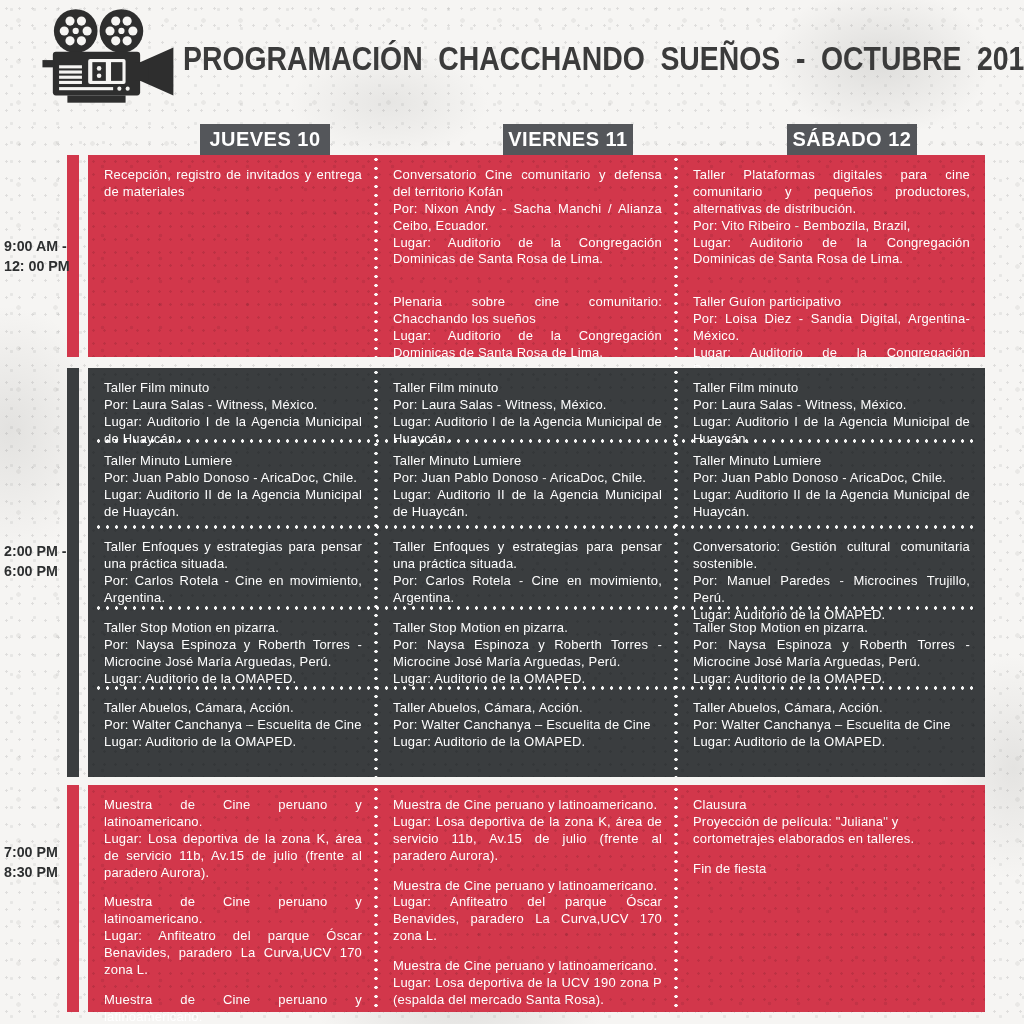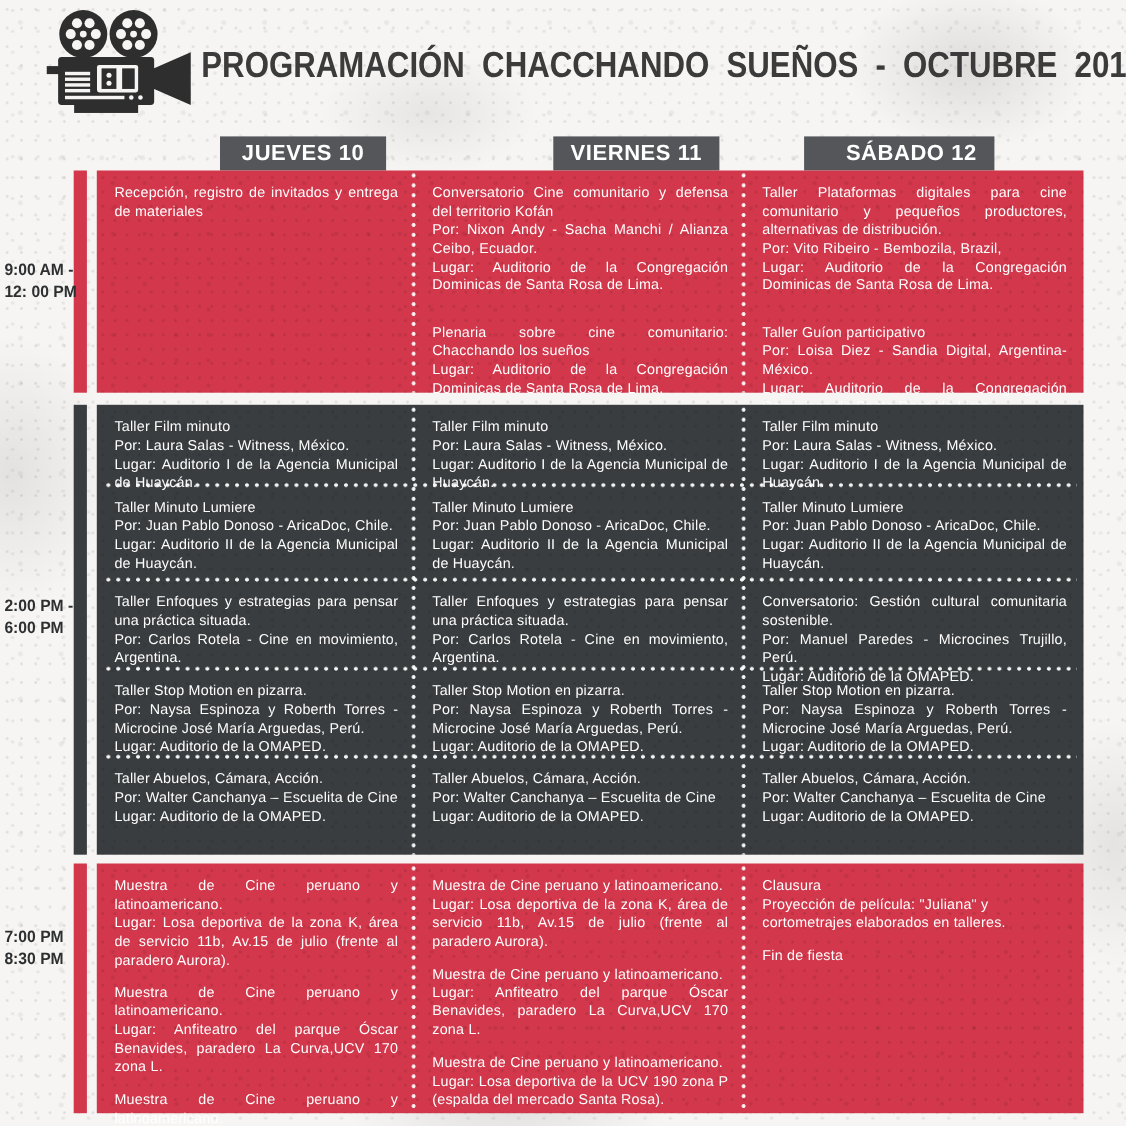--- a/index.html
+++ b/index.html
@@ -23,26 +23,26 @@
       radial-gradient(ellipse 120px 180px at 99% 75%, rgba(125,125,123,.15), transparent 62%);
   }
   .projector{position:absolute;left:42px;top:5px;width:136px;height:106px;}
   .title{
     position:absolute;left:183px;top:40px;margin:0;
     font-size:33px;font-weight:700;color:#3B3B3B;
     letter-spacing:0px;word-spacing:9px;white-space:nowrap;
     transform:scaleX(.86);transform-origin:left center;
   }
   .day-box{
-    position:absolute;top:124px;width:151px;height:31px;
+    position:absolute;top:124px;width:130px;height:31px;
     background:#54565A;color:#FFFFFF;
     font-weight:700;font-size:20px;line-height:31px;text-align:center;
     letter-spacing:.5px;
   }
-  #day-0{left:200px;} #day-1{left:476px;margin-left:27px;} #day-2{left:731px;padding-left:22px;}
+  #day-0{left:200px;} #day-1{left:476px;margin-left:27px;} #day-2{left:787px;}
   .sec{position:absolute;inset:0;}
   .rail{position:absolute;width:12px;}
   .block{position:absolute;left:88px;width:897px;}
   .red-bg{background:#D2374B;}
   .dark-bg{background:#3A3D3F;}
   .block::after{
     content:"";position:absolute;inset:0;pointer-events:none;
     background-image:
       radial-gradient(circle, rgba(0,0,0,.10) 1px, transparent 1.5px),
       radial-gradient(circle, rgba(0,0,0,.07) 1.6px, transparent 2.1px);

